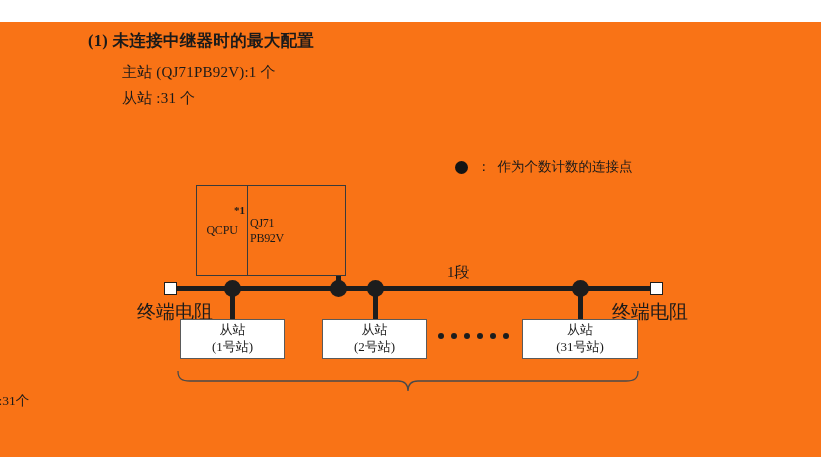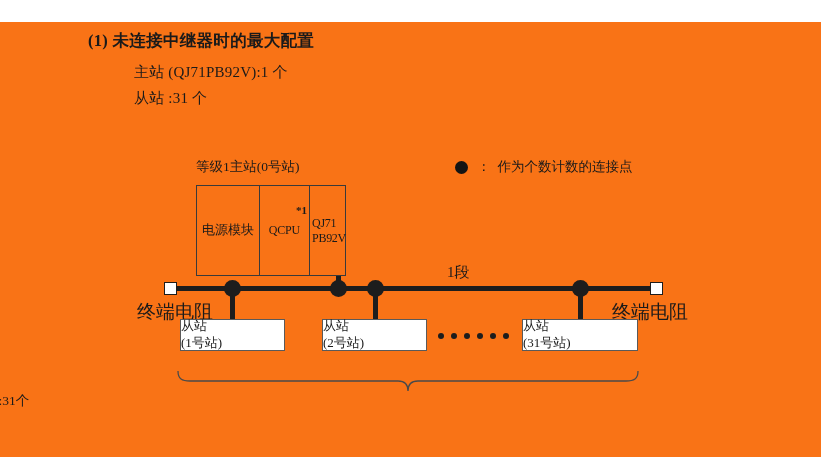--- a/index.html
+++ b/index.html
@@ -25,21 +25,21 @@
     position: absolute;
     left: 88px;
     top: 8px;
     font-size: 16.5px;
     font-weight: bold;
     letter-spacing: 0.3px;
     white-space: nowrap;
   }
   .spec-line {
     position: absolute;
-    left: 134px;
+    left: 122px;
     font-size: 15px;
     white-space: nowrap;
     letter-spacing: 0.2px;
   }
   .spec-1 { top: 41px; }
   .spec-2 { top: 67px; }
 
   
   .legend {
     position: absolute;
@@ -162,25 +162,26 @@
   }
   .stub-down {
     top: 264px;
     height: 34px;
   }
 
   
   .slave-box {
     position: absolute;
     top: 297px;
-    height: 32px;
+    height: 40px;
     border: 1.2px solid #5a5a5a;
     box-sizing: border-box;
     display: flex;
     flex-direction: column;
+    align-items: center;
     justify-content: center;
     font-size: 13px;
     line-height: 1.3;
     background: #ffffff;
   }
   .slave-name { white-space: nowrap; }
   .slave-num  { white-space: nowrap; }
 
   .ellipsis {
     position: absolute;
@@ -244,25 +245,21 @@
   <div class="heading">(1) 未连接中继器时的最大配置</div>
   <div class="spec-line spec-1">主站 (QJ71PB92V):1 个</div>
   <div class="spec-line spec-2">从站 :31 个</div>
 
   <div class="legend">
     <span class="legend-dot"></span>
     <span class="legend-colon">：</span>
     <span>作为个数计数的连接点</span>
   </div>
 
-  <div class="master-label">等级1主站(0号站)</div>
   <div class="master-box">
-    <div class="m-cell power">
-      <span>电源模块</span>
-    </div>
     <div class="m-cell cpu">
       <span class="cpu-text">QCPU</span>
       <span class="cpu-note">*1</span>
     </div>
     <div class="m-cell net">
       <span class="net-text">
         <span>QJ71</span><br>
         <span>PB92V</span>
       </span>
     </div>

